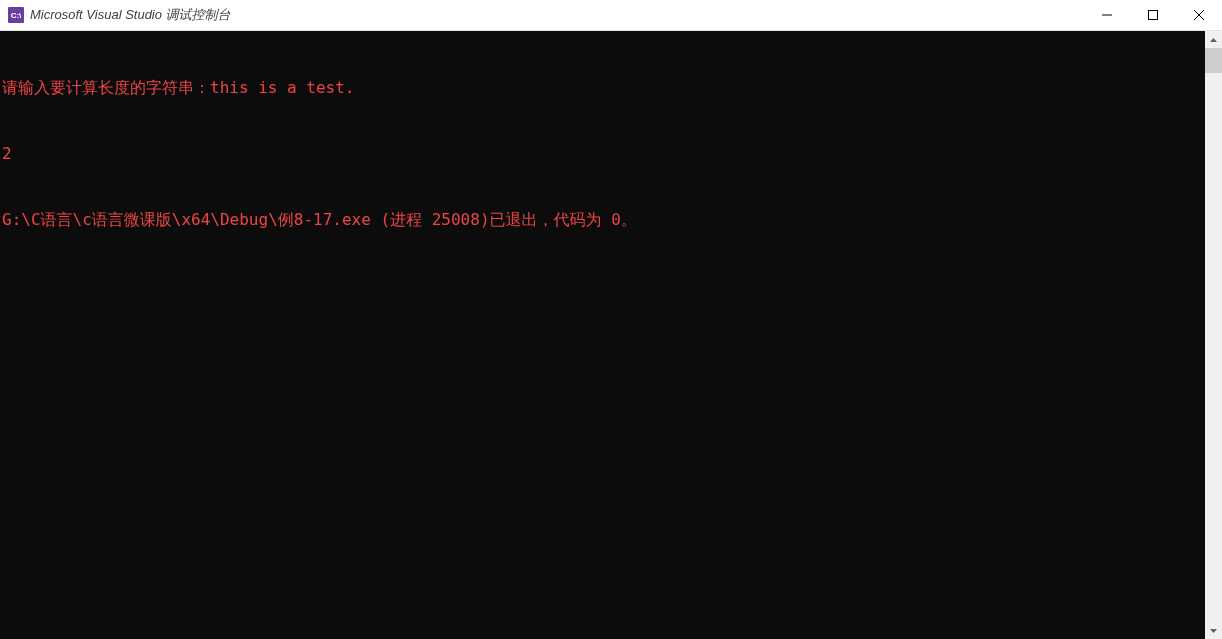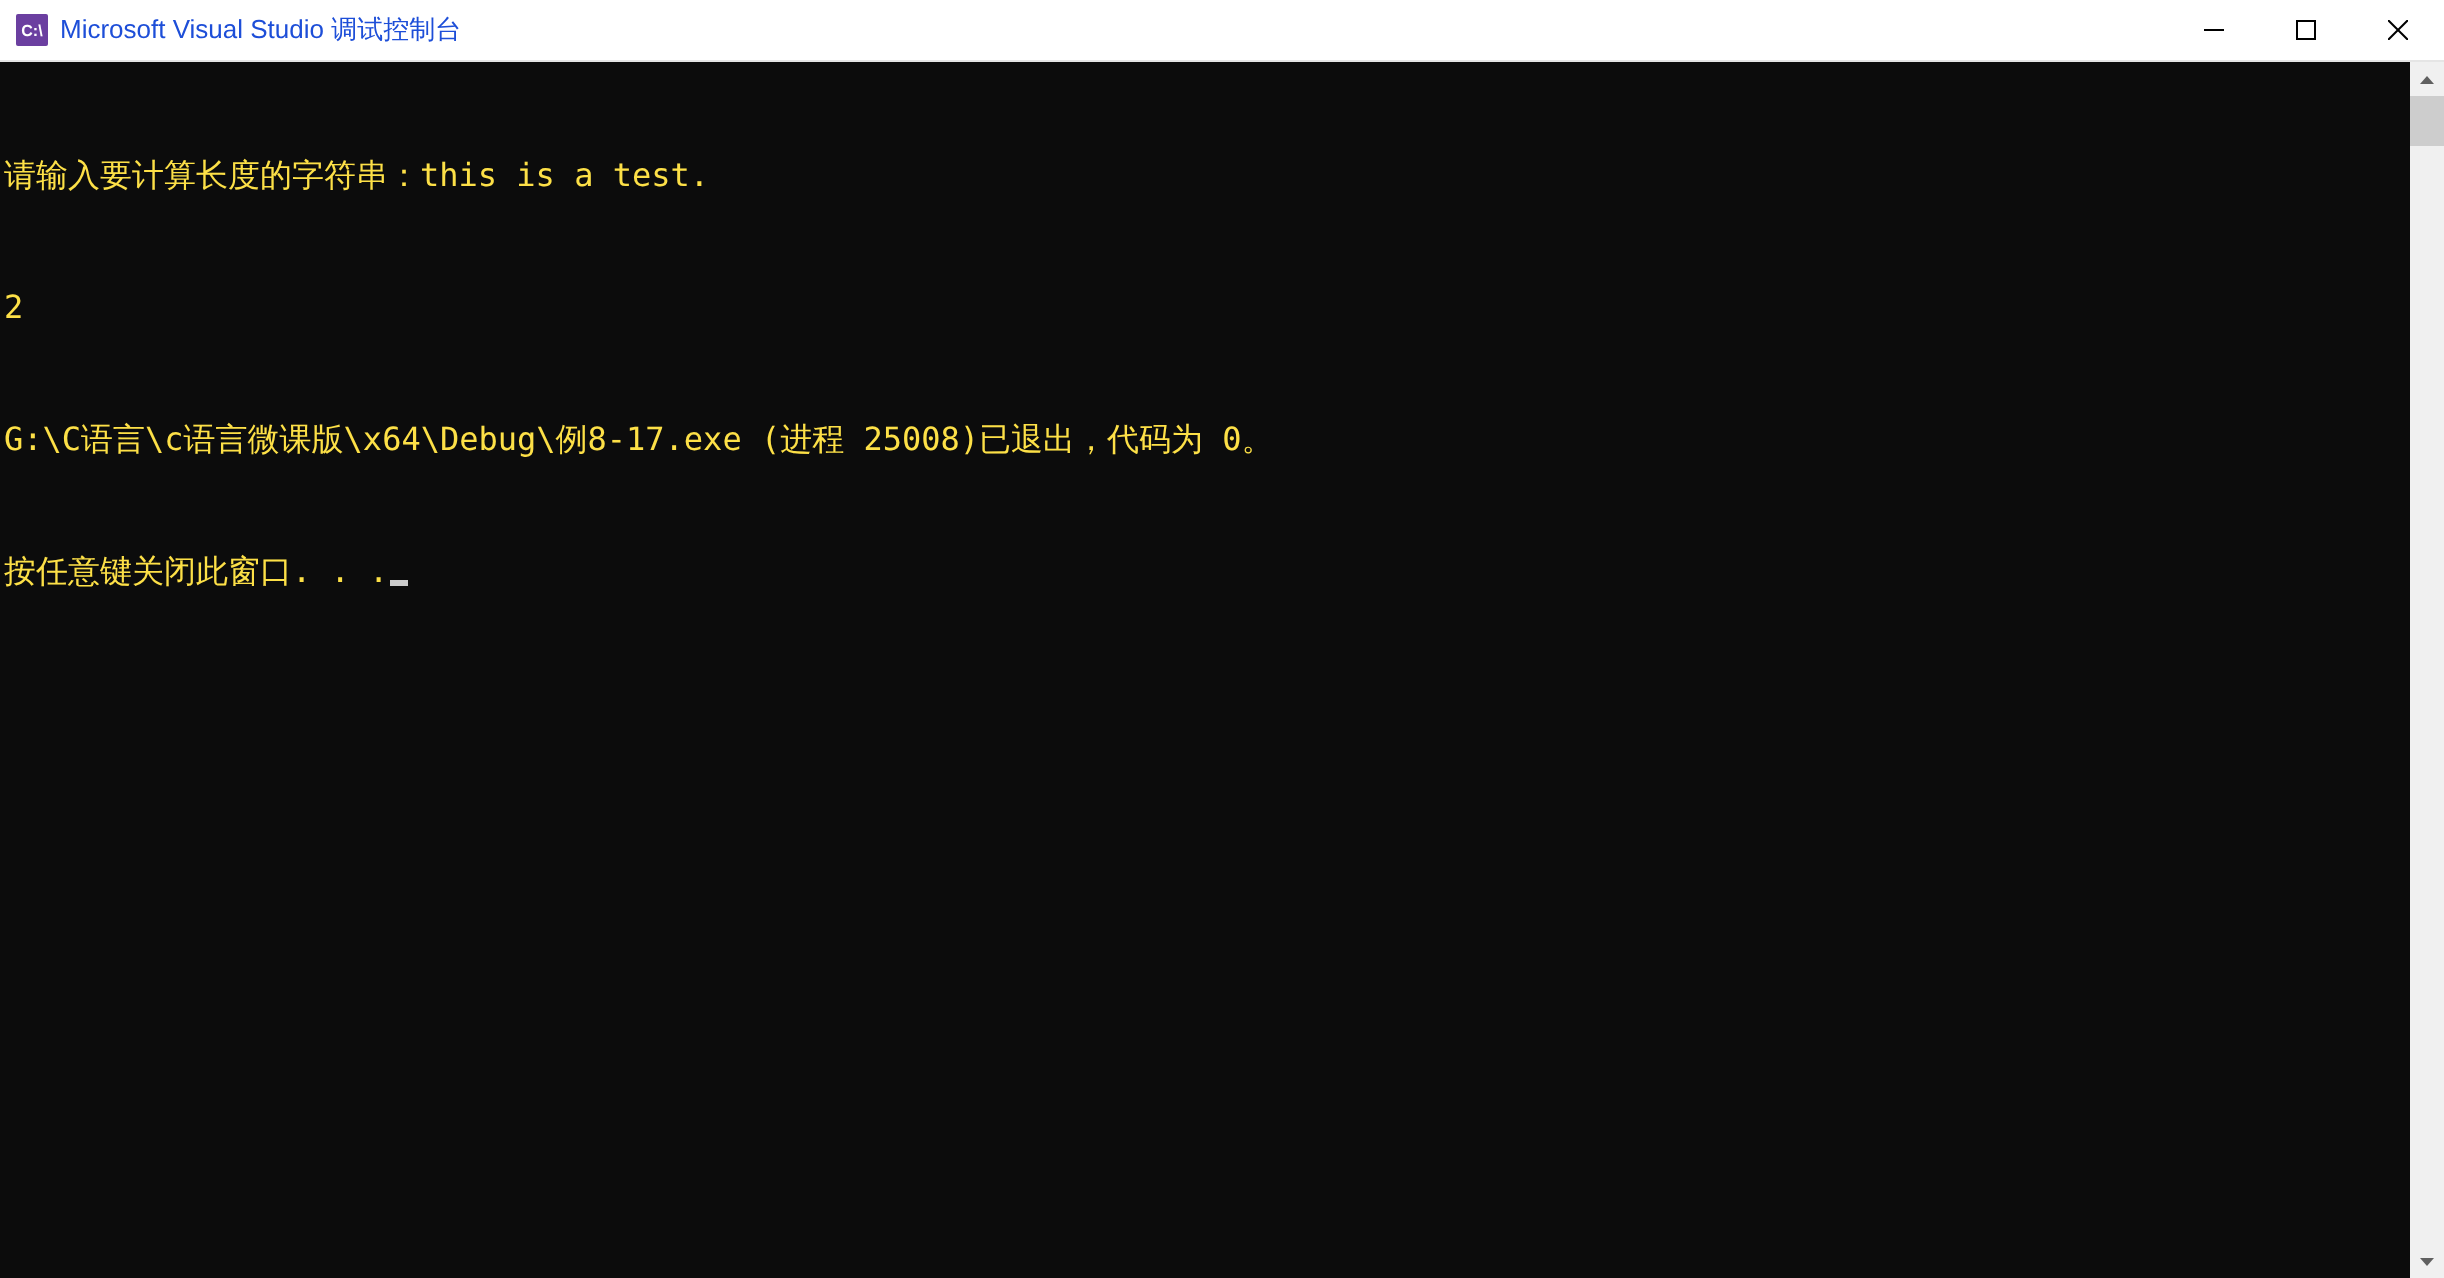--- a/index.html
+++ b/index.html
@@ -31,23 +31,24 @@
       display: flex;
       align-items: center;
       justify-content: center;
       color: #ffffff;
       font-size: 8px;
       font-weight: bold;
       border-radius: 1px;
     }
     .titlebar-title {
       font-size: 13px;
-      color: #1d4ed8;
+      color: #404040;
       flex: 1;
       white-space: nowrap;
+      font-style: italic;
     }
     .titlebar-controls {
       display: flex;
       height: 100%;
     }
     .titlebar-btn {
       width: 46px;
       height: 100%;
       display: flex;
       align-items: center;
@@ -62,21 +63,21 @@
     }
     .console-area {
       position: relative;
       width: 100%;
       height: calc(100% - 31px);
       display: flex;
     }
     .console-content {
       flex: 1;
       background: #0c0c0c;
-      color: #fde047;
+      color: #ef4444;
       font-family: "NSimSun", "SimSun", "Consolas", monospace;
       font-size: 16px;
       line-height: 22px;
       padding: 2px 2px;
       white-space: pre;
       overflow: hidden;
     }
     .console-line {
       display: block;
     }
@@ -154,21 +155,20 @@
       </svg>
     </button>
   </div>
 </div>
 
 <div class="console-area">
   <div class="console-content">
     <span class="console-line">请输入要计算长度的字符串：this is a test.</span>
     <span class="console-line">2</span>
     <span class="console-line">G:\C语言\c语言微课版\x64\Debug\例8-17.exe (进程 25008)已退出，代码为 0。</span>
-    <span class="console-line"><span>按任意键关闭此窗口. . .</span><span class="cursor"></span></span>
   </div>
   <div class="scrollbar">
     <button class="scrollbar-arrow">
       <svg viewBox="0 0 7 4">
         <polygon points="3.5,0 7,4 0,4"></polygon>
       </svg>
     </button>
     <div class="scrollbar-track">
       <div class="scrollbar-thumb"></div>
     </div>

